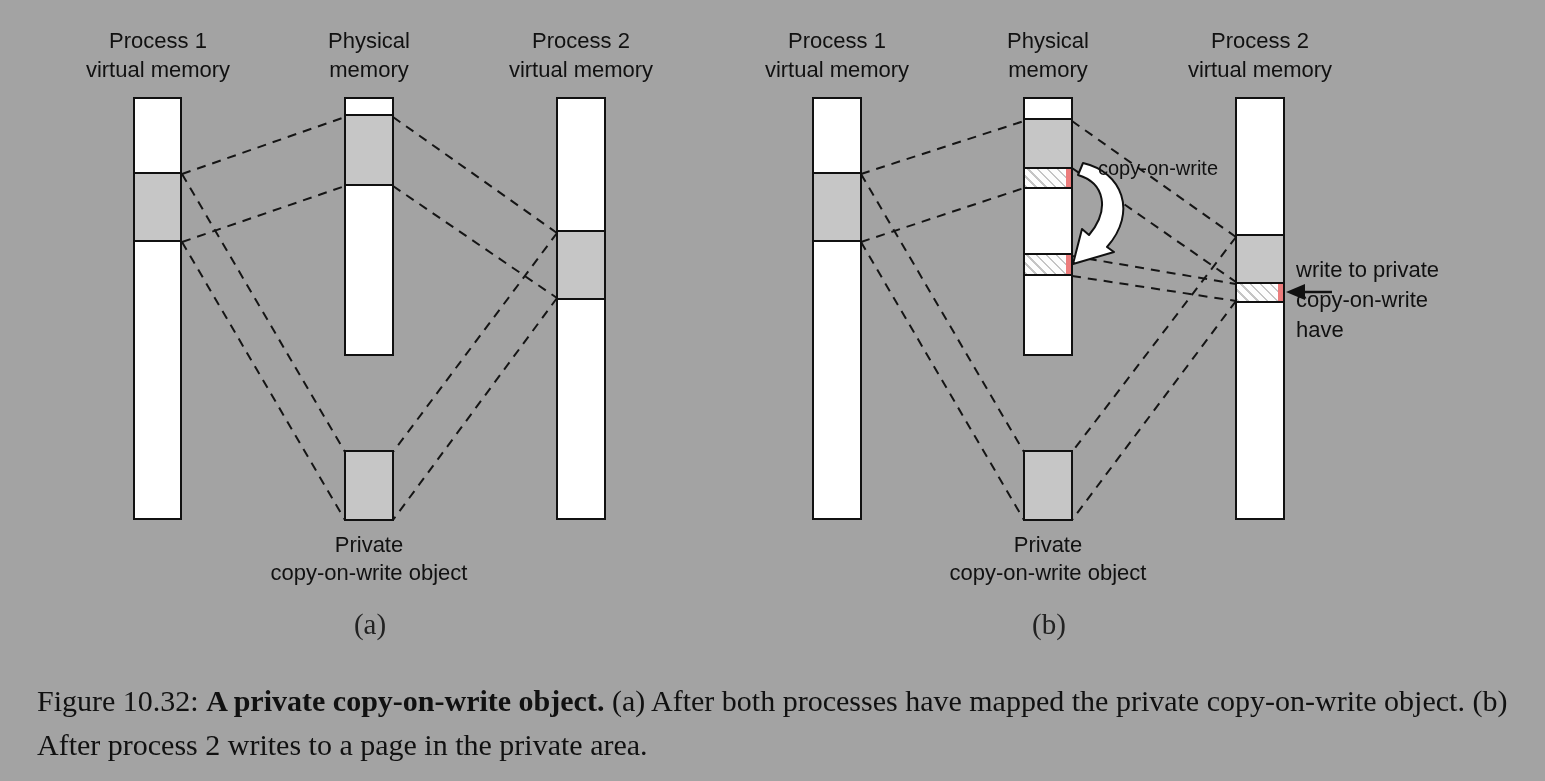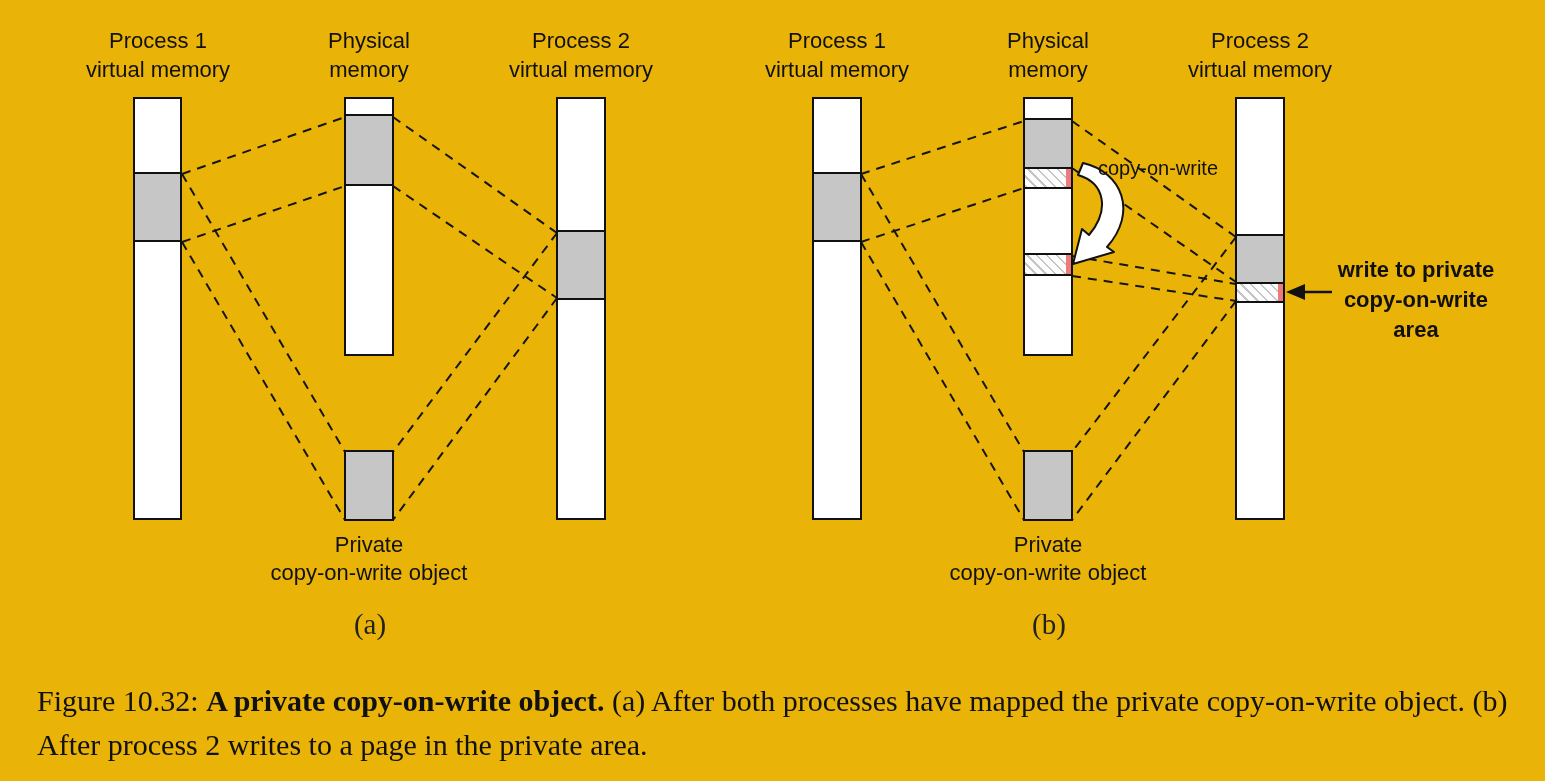--- a/index.html
+++ b/index.html
@@ -1,27 +1,27 @@
 <!DOCTYPE html>
 <html><head>
 <meta charset="utf-8">
 <style>
   html,body{margin:0;padding:0;background:#fff;}
-  .stage{position:relative;width:1545px;height:781px;background:#eab308;overflow:hidden;
+  .stage{position:relative;width:1545px;height:781px;background:#a3a3a3;overflow:hidden;
          font-family:"Liberation Sans",sans-serif;color:#111;}
   .overlay{position:absolute;left:0;top:0;z-index:1;}
   .box{position:absolute;box-sizing:border-box;border:2px solid #111;background:#fff;z-index:2;}
   .gray{background:#c6c6c6;}
   .hatched{background:
       repeating-linear-gradient(45deg, rgba(150,150,150,.55) 0px, rgba(150,150,150,.55) 1.6px,
                                 rgba(255,255,255,0) 1.6px, rgba(255,255,255,0) 7px), #fdfdfd;}
   .red-edge{position:absolute;top:0;bottom:0;right:0;width:5px;background:#ec7c7c;}
   .lbl{position:absolute;z-index:3;text-align:center;font-size:22px;line-height:29px;color:#111;}
   .small-lbl{position:absolute;z-index:3;font-size:20px;line-height:22px;color:#111;}
-  .annot{position:absolute;z-index:3;text-align:center;font-size:22px;line-height:30px;color:#111;font-weight:bold;}
+  .annot{position:absolute;z-index:3;text-align:left;font-size:22px;line-height:30px;color:#111;}
   .sub{position:absolute;z-index:3;text-align:center;
        font-family:"Liberation Serif",serif;font-size:29px;color:#222;}
   .caption{position:absolute;z-index:3;left:37px;top:679px;width:1506px;
            font-family:"Liberation Serif",serif;font-size:30px;line-height:44px;color:#111;}
   .caption .b{font-weight:700;}
 </style>
 </head>
 <body>
 
 <div class="stage">
@@ -117,21 +117,21 @@
 
   <div class="box" style="left:1235px;top:97px;width:50px;height:423px"></div>
   <div class="box gray" style="left:1235px;top:234px;width:50px;height:50px"></div>
   <div class="box hatched" style="left:1235px;top:282px;width:50px;height:21px">
     <div class="red-edge"></div>
   </div>
 
   <div class="annot" style="left:1296px;top:255px;width:240px">
     <div>write to private</div>
     <div>copy-on-write</div>
-    <div>area</div>
+    <div>have</div>
   </div>
 
   <div class="box gray" style="left:1023px;top:450px;width:50px;height:71px"></div>
   <div class="lbl" style="left:898px;top:531px;width:300px;line-height:28px">
     <div>Private</div>
     <div>copy-on-write object</div>
   </div>
   <div class="sub" style="left:999px;top:608px;width:100px">(b)</div>
 
   <div class="caption">

